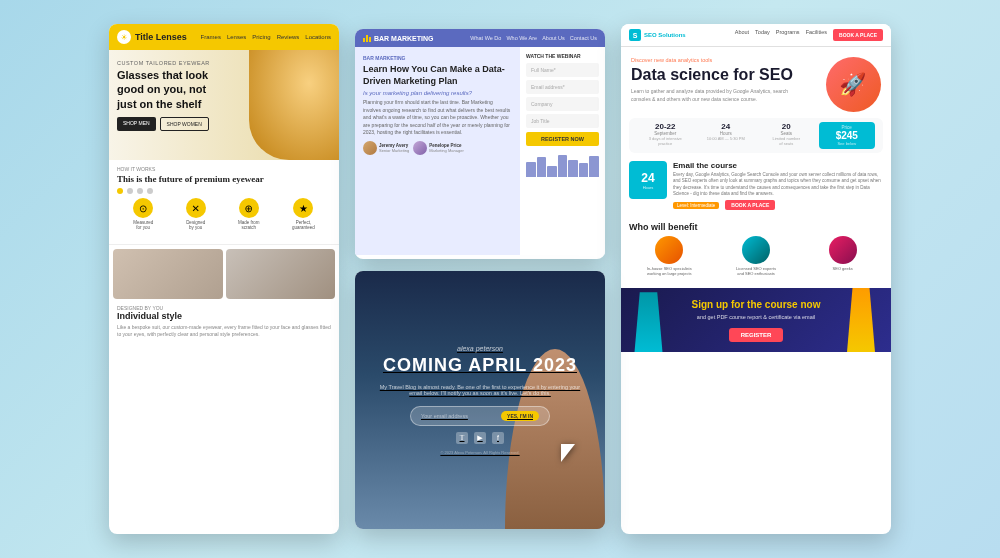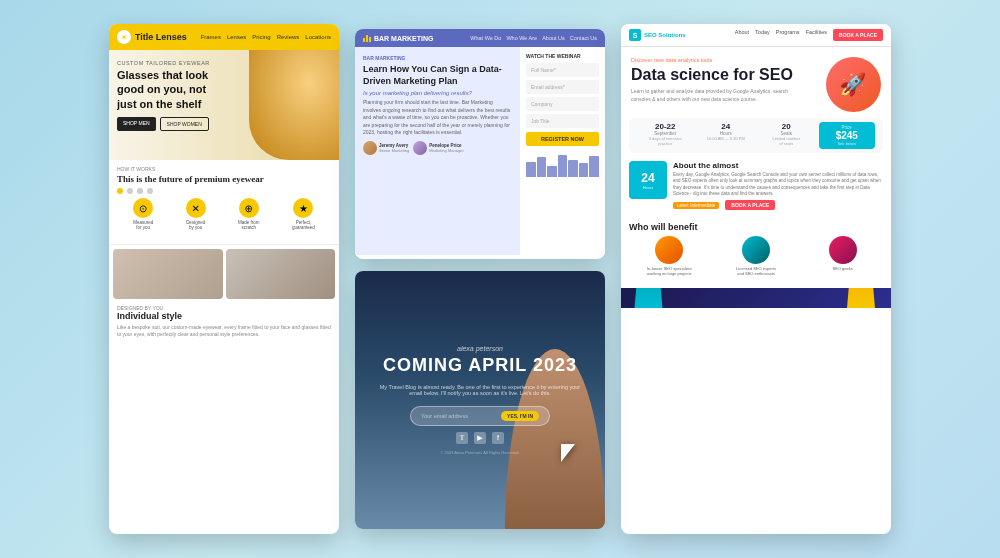--- a/index.html
+++ b/index.html
@@ -186,20 +186,21 @@
     .p3-bg {
       width: 100%;
       height: 100%;
       background: linear-gradient(to bottom, #1a2a4a 0%, #2a4a6a 40%, #4a6a8a 70%, #6a8aaa 100%);
       display: flex;
       flex-direction: column;
       align-items: flex-start;
       justify-content: center;
       position: relative;
       overflow: hidden;
+      text-decoration: underline;
     }
     .p3-person {
       position: absolute;
       right: 0; bottom: 0;
       width: 100px; height: 180px;
       background: linear-gradient(to top, #8a6040, #c09070);
       clip-path: ellipse(50% 100% at 50% 100%);
     }
     .p3-content {
       position: relative; z-index: 2;
@@ -427,21 +428,21 @@
         <div class="p2-nav">
           <span>What We Do</span>
           <span>Who We Are</span>
           <span>About Us</span>
           <span>Contact Us</span>
         </div>
       </div>
       <div class="p2-body">
         <div class="p2-left">
           <div class="p2-tag">Bar Marketing</div>
-          <div class="p2-title">Learn How You Can Sign a Data-Driven Marketing Plan</div>
+          <div class="p2-title">Learn How You Can Make a Data-Driven Marketing Plan</div>
           <div class="p2-subtitle">Is your marketing plan delivering results?</div>
           <div class="p2-text">Planning your firm should start the last time. Bar Marketing involves ongoing research to find out what delivers the best results and what's a waste of time, so you can be proactive. Whether you are preparing for the second half of the year or merely planning for 2023, hosting the right facilitates is essential.</div>
           <div class="p2-people">
             <div class="p2-person">
               <div class="p2-avatar" style="background:linear-gradient(135deg,#d4a870,#b07840);"></div>
               <div class="p2-person-info">
                 <div class="name">Jeremy Avery</div>
                 <div class="role">Senior Marketing</div>
               </div>
             </div>
@@ -551,21 +552,21 @@
         <div style="font-size:4px;color:rgba(255,255,255,0.7);">See below</div>
       </div>
     </div>
 
     <div style="display:flex;gap:6px;padding:6px 8px;margin-top:2px;">
       <div style="background:#00bcd4;border-radius:4px;width:38px;height:38px;display:flex;flex-direction:column;align-items:center;justify-content:center;flex-shrink:0;">
         <span style="font-size:12px;font-weight:bold;color:#fff;">24</span>
         <span style="font-size:4px;color:rgba(255,255,255,0.8);">Hours</span>
       </div>
       <div style="flex:1;">
-        <div style="font-size:8px;font-weight:bold;color:#222;margin-bottom:2px;">About the almost</div>
+        <div style="font-size:8px;font-weight:bold;color:#222;margin-bottom:2px;">Email the course</div>
         <div style="font-size:4.5px;color:#777;line-height:1.4;">Every day, Google Analytics, Google Search Console and your own server collect millions of data rows, and SEO experts often only look at summary graphs and topics when they consume and get upset when they decrease. It's time to understand the causes and consequences and take the first step in Data Science - dig into these data and find the answers.</div>
         <div style="display:flex;gap:6px;margin-top:3px;align-items:center;">
           <span style="font-size:4.5px;background:#ff9800;color:#fff;padding:1px 4px;border-radius:2px;">Level: Intermediate</span>
           <span style="font-size:5px;background:#ff4757;color:#fff;padding:2px 6px;border-radius:2px;font-weight:bold;">BOOK A PLACE</span>
         </div>
       </div>
     </div>
 
     <div class="p4-benefit">
       <div class="p4-benefit-title">Who will benefit</div>
@@ -581,16 +582,21 @@
         <div class="p4-benefit-item">
           <div class="p4-benefit-avatar" style="background:linear-gradient(135deg,#e91e63,#880e4f);"></div>
           <div class="p4-benefit-label">SEO geeks</div>
         </div>
       </div>
     </div>
 
     <div class="p4-signup">
       <div class="p4-signup-person2"></div>
       <div class="p4-signup-person"></div>
+      <div style="position:relative;z-index:3;">
+        <div class="p4-signup-title">Sign up for the course now</div>
+        <div class="p4-signup-text">and get PDF course report &amp; certificate via email</div>
+        <div class="p4-signup-btn">REGISTER</div>
+      </div>
     </div>
   </div>
 
 </div>
 
 </body></html>

